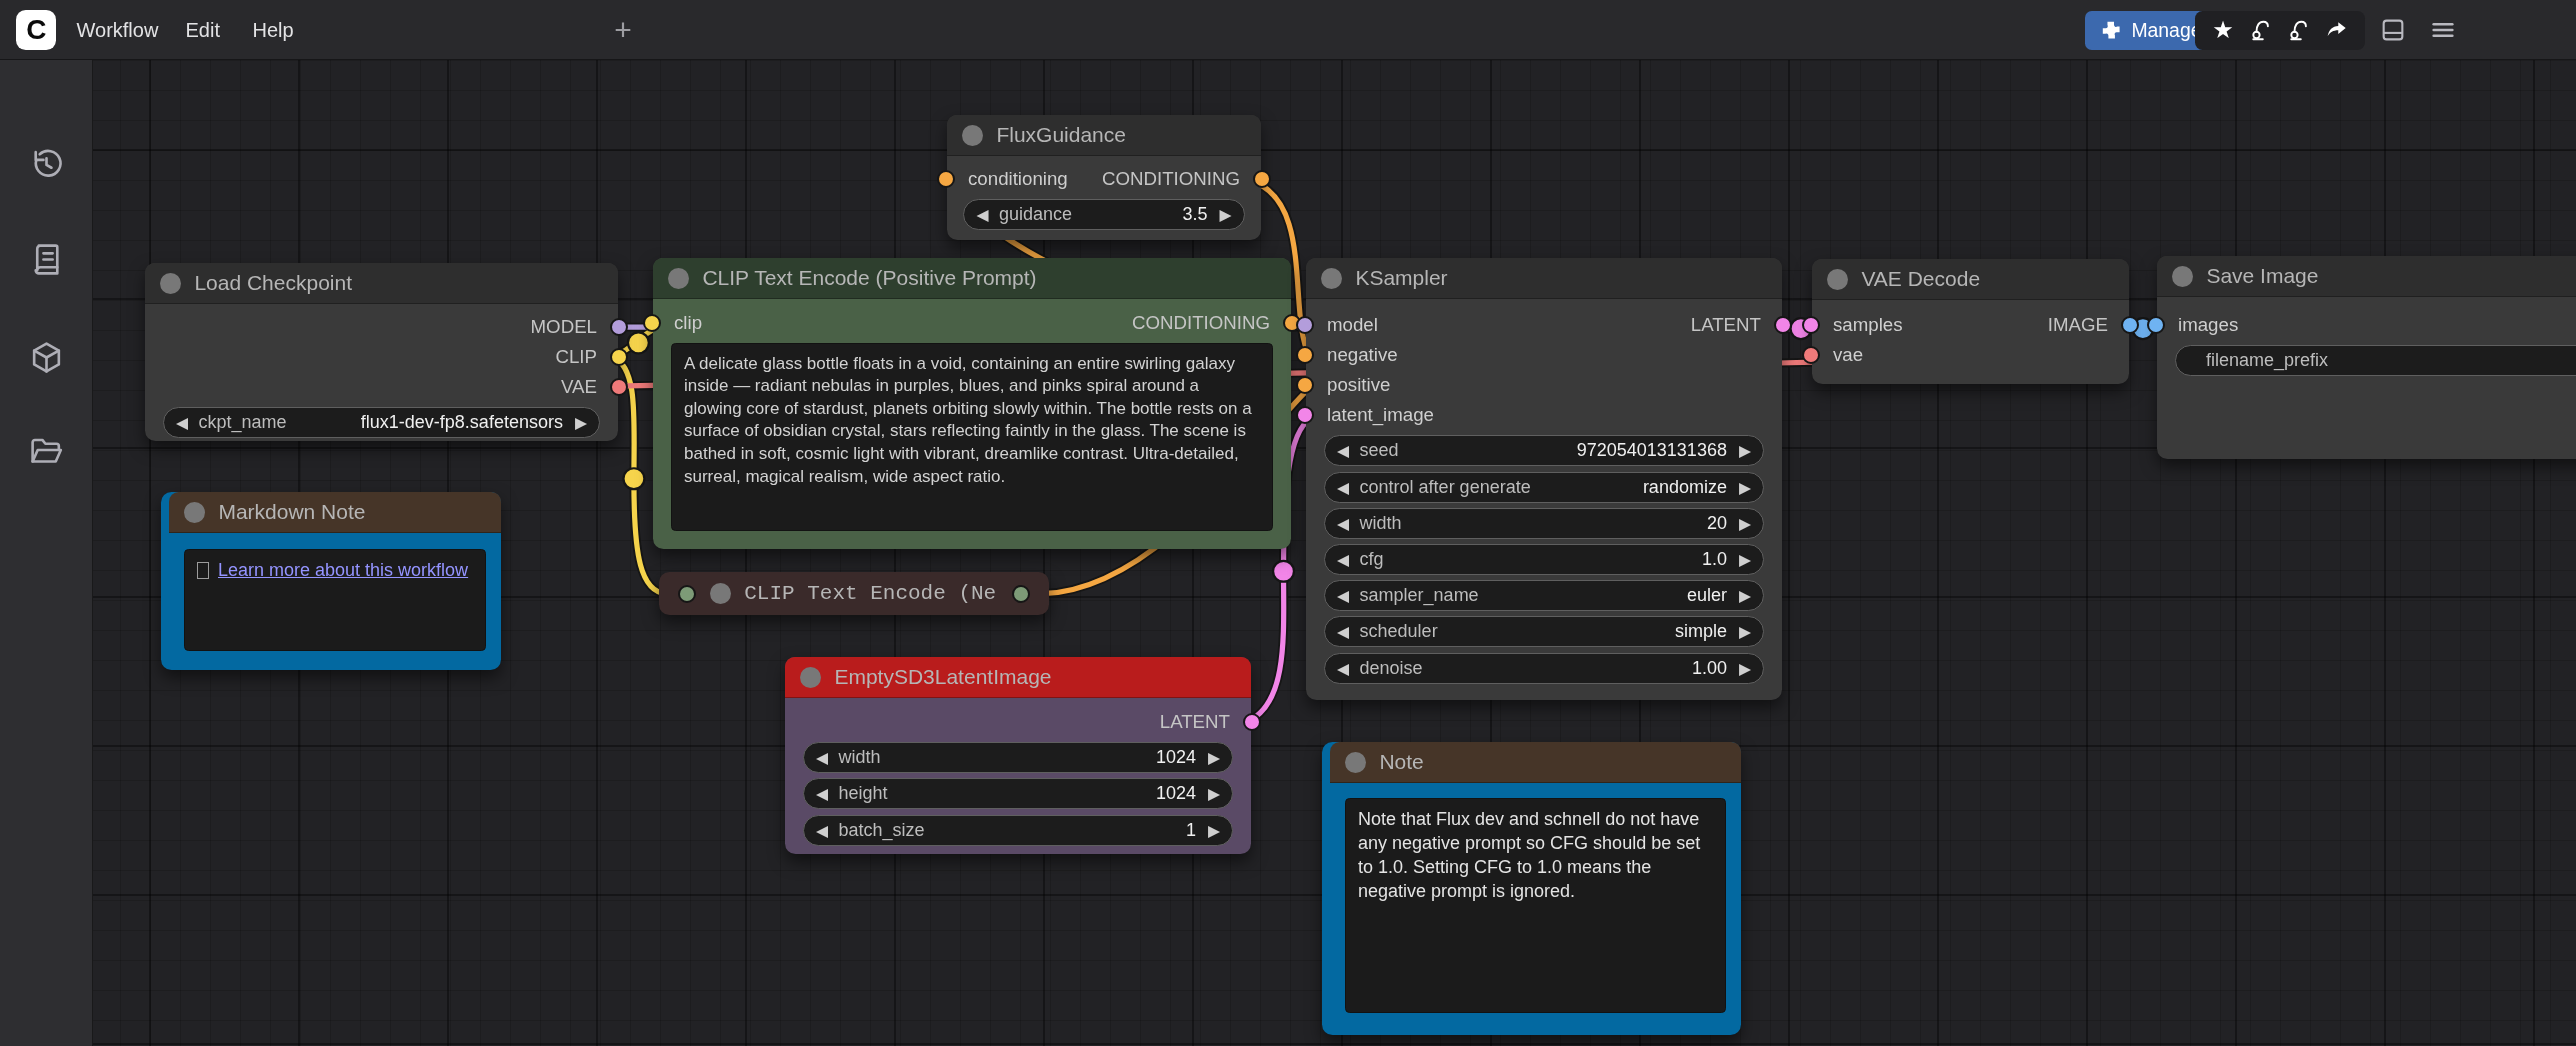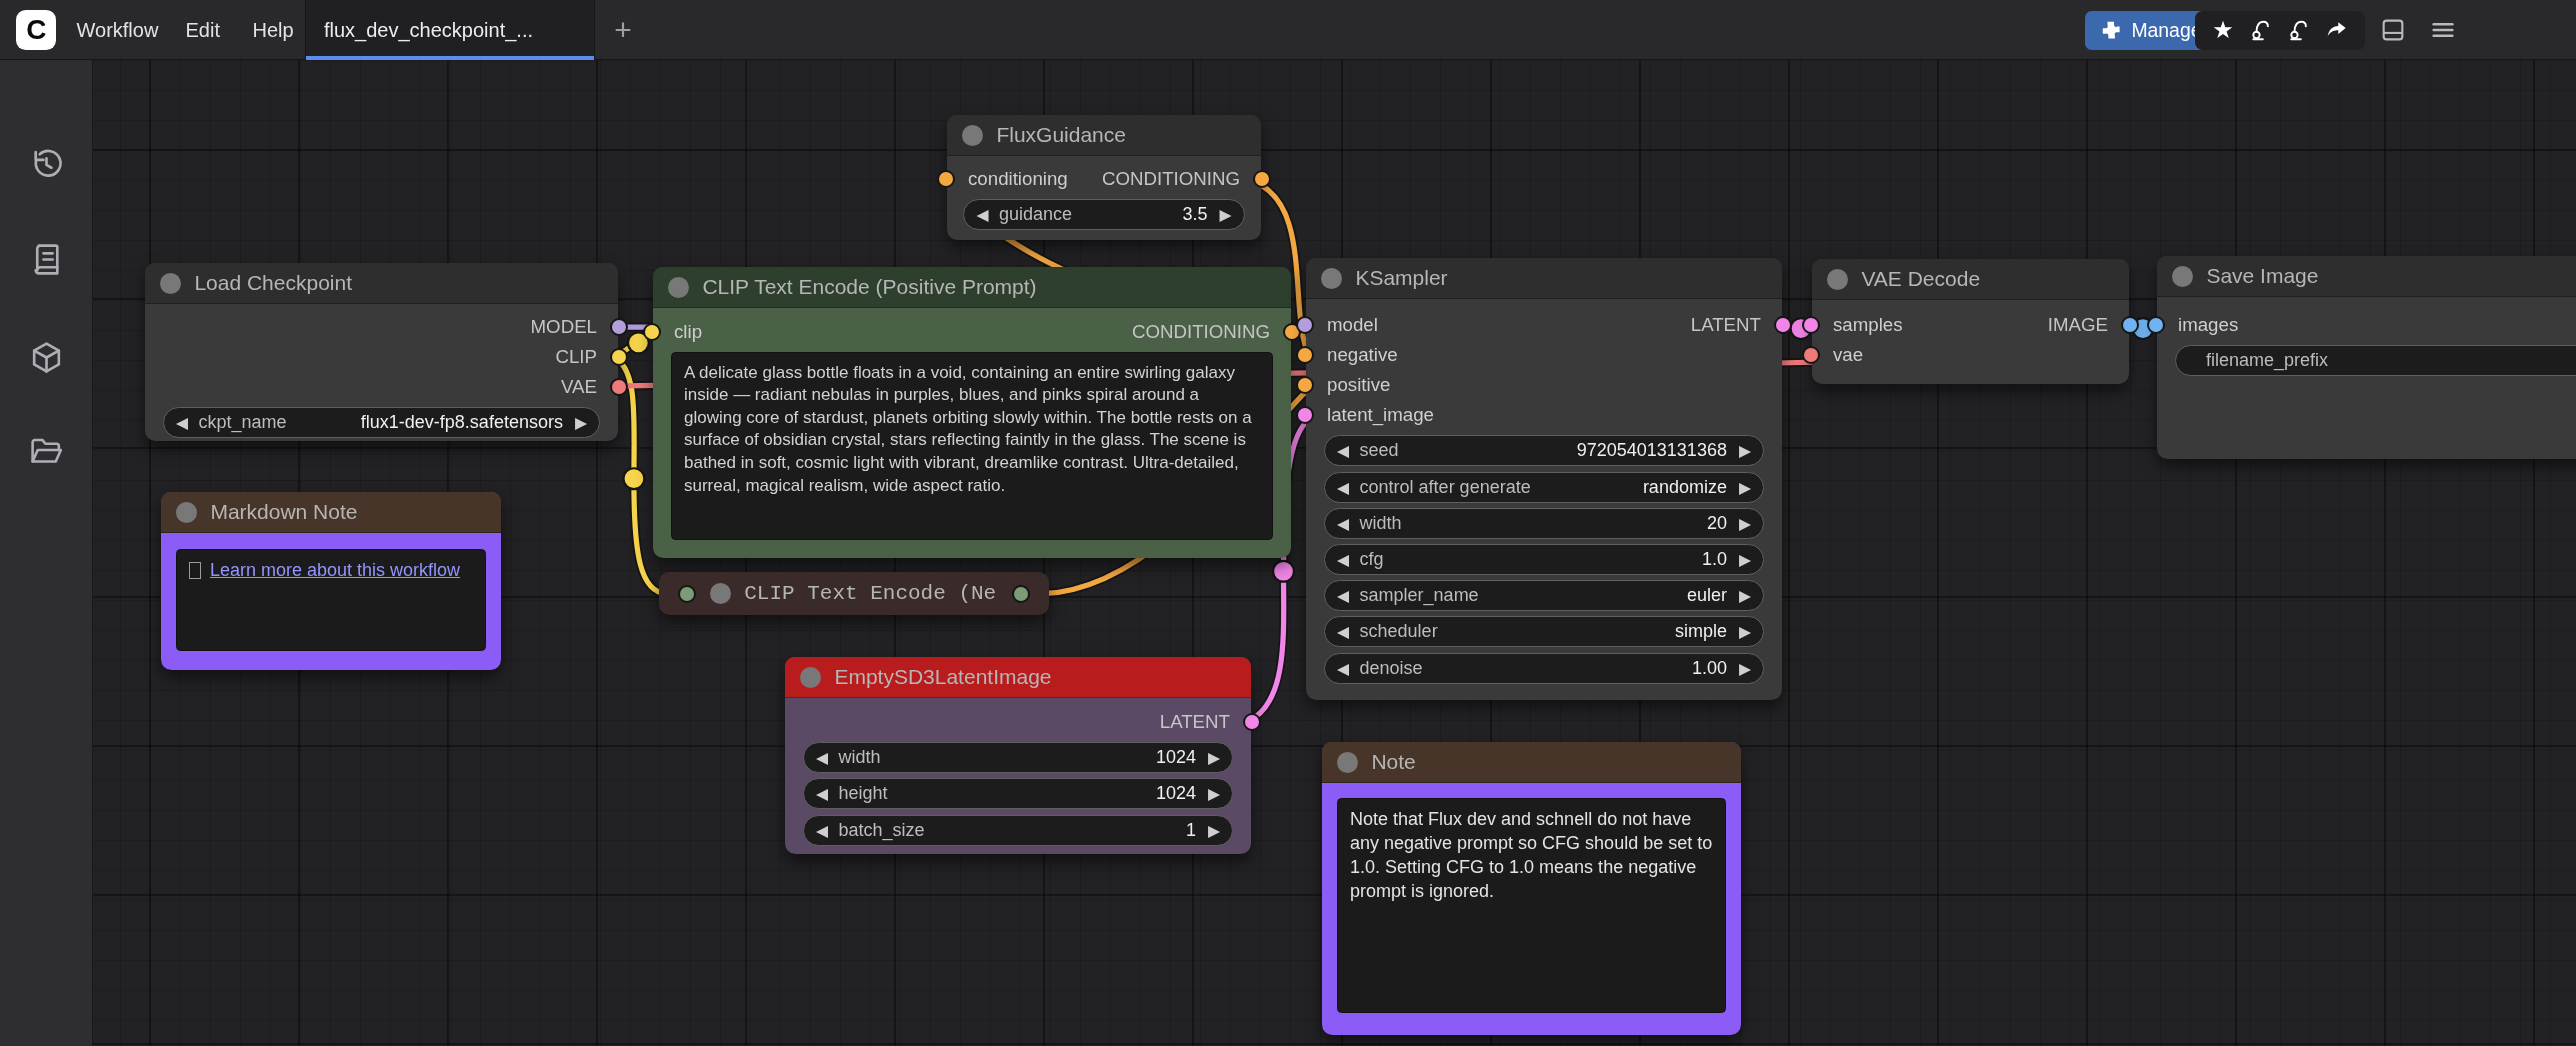--- a/index.html
+++ b/index.html
@@ -75,25 +75,25 @@
     color:#bdbdbd; font-size:18px; }
   .warr { color:#cfcfcf; font-size:15.7px; flex:0 0 auto; }
   .wlabel { margin-left:10.5px; }
   .wvalue { margin-left:auto; margin-right:12px; color:#f0f0f0; }
 
   .textarea { background:#1b1b1b; border:1.5px solid #121212; border-radius:4.5px;
     color:#d2d2d2; font-size:17px; line-height:1.33; padding:9px 12px; overflow:hidden; }
 
   
   .skin-green .titlebar { background:#2e3f2e; }
-  .skin-green { background:#4a6147;margin-top:9px; }
+  .skin-green { background:#4a6147; }
   .skin-purple .titlebar { background:#b91c1c; }
   .skin-purple { background:#5a4a66; }
   .skin-brown .titlebar { background:#463528; }
-  .skin-brown { background:#8b5cf6; }
+  .skin-brown { background:#0369a1;padding-left:8px; }
   .collapsed { height:43px; border-radius:10.5px; background:#3a2a2a;
     display:flex; align-items:center; padding:0 19.4px; gap:13.4px; }
   .collapsed .port { top:50%; }
 
   .link { color:#9494ff; text-decoration:underline; font-size:18px; }
   .linkbox { display:inline-block; width:12px; height:16.4px; border:1.5px solid #9c9c9c;
     margin-right:9px; vertical-align:-2.2px; }
 
   svg.wires { position:absolute; left:0; top:0; z-index:2; pointer-events:none; }
   svg.wires path { fill:none; }
@@ -389,24 +389,20 @@
 </div>
 
 <div class="topbar">
   <div class="logo">
     <span>C</span>
   </div>
   <div class="menu-item" style="left:69px;">Workflow</div>
   <div class="menu-item" style="left:178px;">Edit</div>
   <div class="menu-item" style="left:245px;">Help</div>
 
-  <div class="tab">
-    <span>flux_dev_checkpoint_...</span>
-    <span class="underline"></span>
-  </div>
   <div class="newtab">+</div>
 
   <div class="manager-btn">
     <svg viewBox="0 0 24 24" width="22.4" height="22.4">
       <path fill="#ffffff" d="M9 3h6v3.2a2.2 2.2 0 0 0 3.4 1.9H21v6h-3.2a2.2 2.2 0 0 0-1.8 3.4V21H9v-3.2a2.2 2.2 0 0 0-3.4-1.9H3v-6h3.2a2.2 2.2 0 0 0 1.8-3.4V3z"></path>
     </svg>
     <span>Manager</span>
   </div>
 
   <div class="icon-pill">

